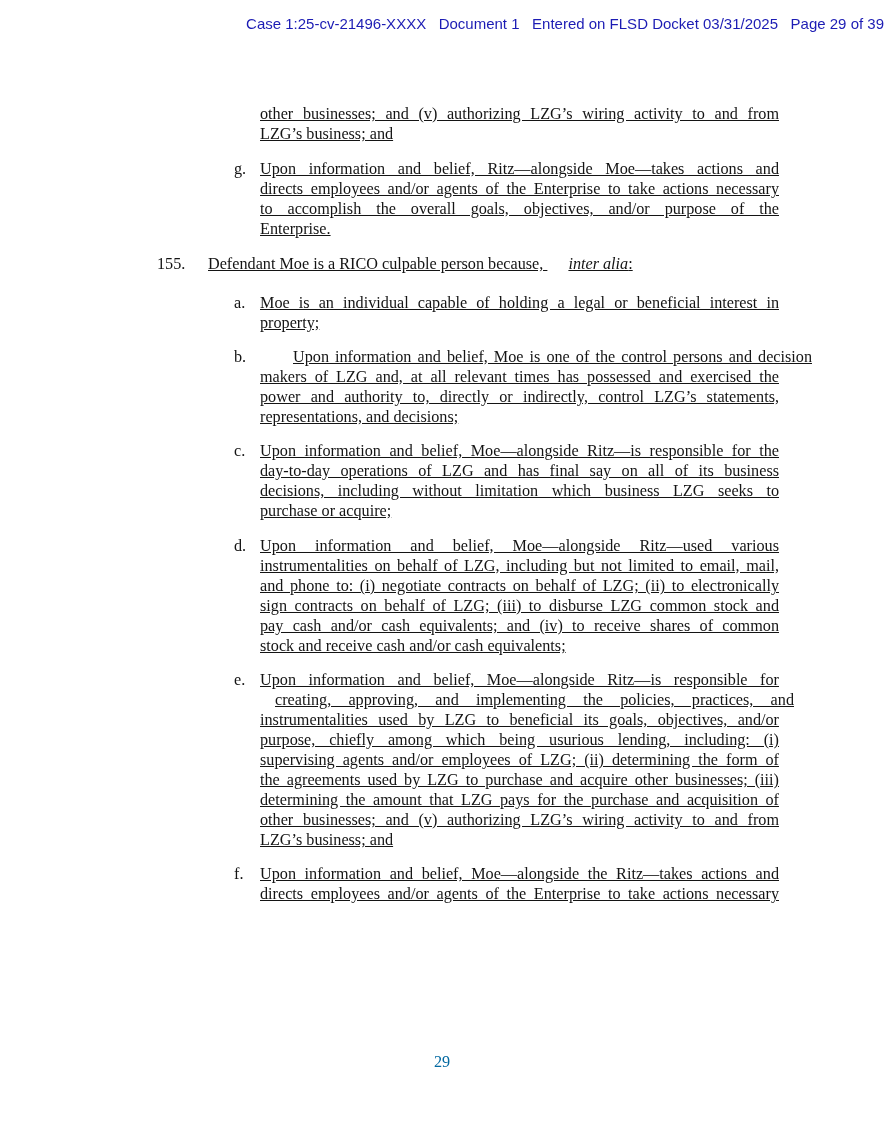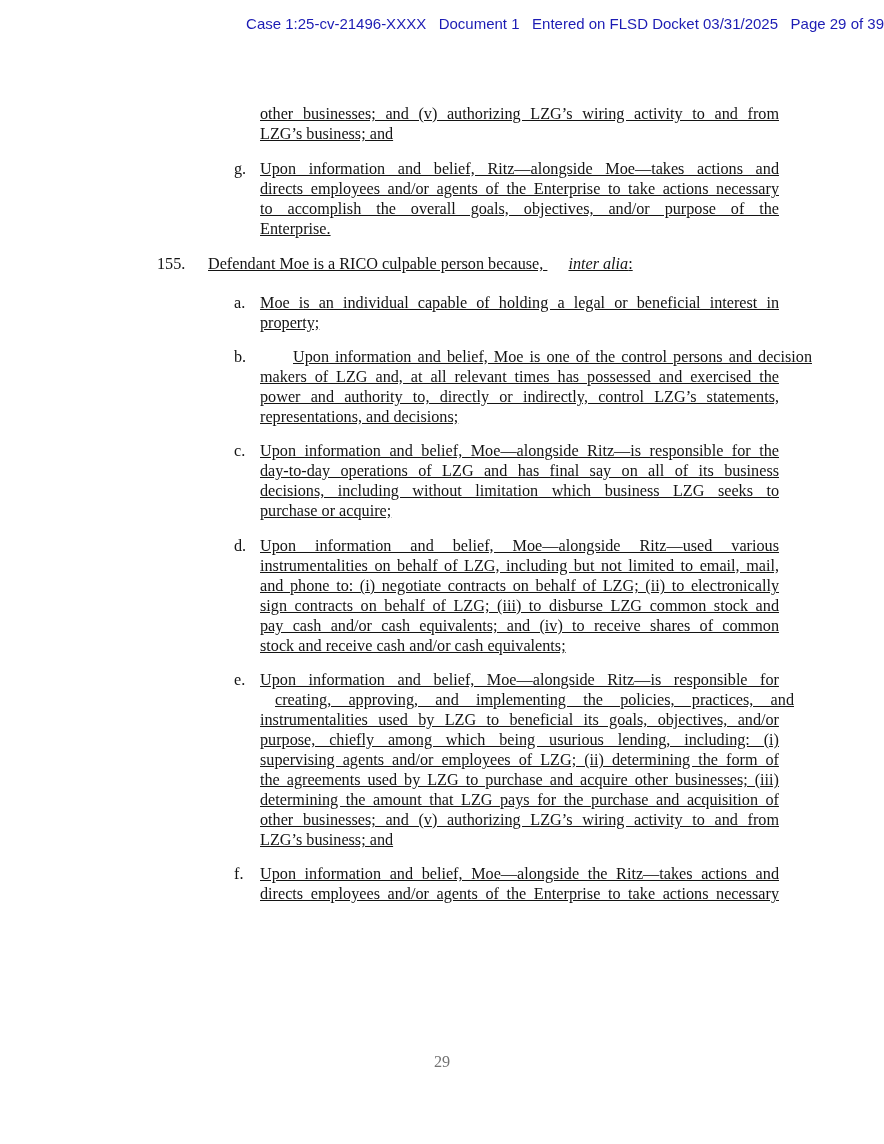--- a/index.html
+++ b/index.html
@@ -6,21 +6,21 @@
     body { width: 884px; height: 1144px; position: relative; overflow: hidden; }
     .header {
       position: absolute; top: 15px; left: 0; width: 884px; text-align: right;
       font-family: "Liberation Sans", sans-serif; font-size: 15px; color: #1c1cb4;
       white-space: pre;
     }
     .doc { font-family: "Liberation Serif", serif; font-size: 16.2px; color: #141414; }
     .line { position: absolute; white-space: nowrap; line-height: 20px; text-decoration: underline; }
     .just { text-align: justify; text-align-last: justify; }
     .marker { position: absolute; font-family: "Liberation Serif", serif; font-size: 16.2px; color: #141414; line-height: 20px; }
-    .pnum { position: absolute; top: 1053px; left: 0; width: 884px; text-align: center; font-family: "Liberation Serif", serif; font-size: 16.2px; color: #737373; }
+    .pnum { position: absolute; top: 1053px; left: 0; width: 884px; text-align: center; font-family: "Liberation Serif", serif; font-size: 16.2px; color: #0369a1; }
     em { font-style: italic; margin-left: 21px; }
   </style>
 </head>
 <body>
 
 <div class="header"><span>Case 1:25-cv-21496-XXXX</span>   <span>Document 1</span>   <span>Entered on FLSD Docket 03/31/2025</span>   <span>Page 29 of 39</span></div>
 
 <div class="doc">
 
   <div>

